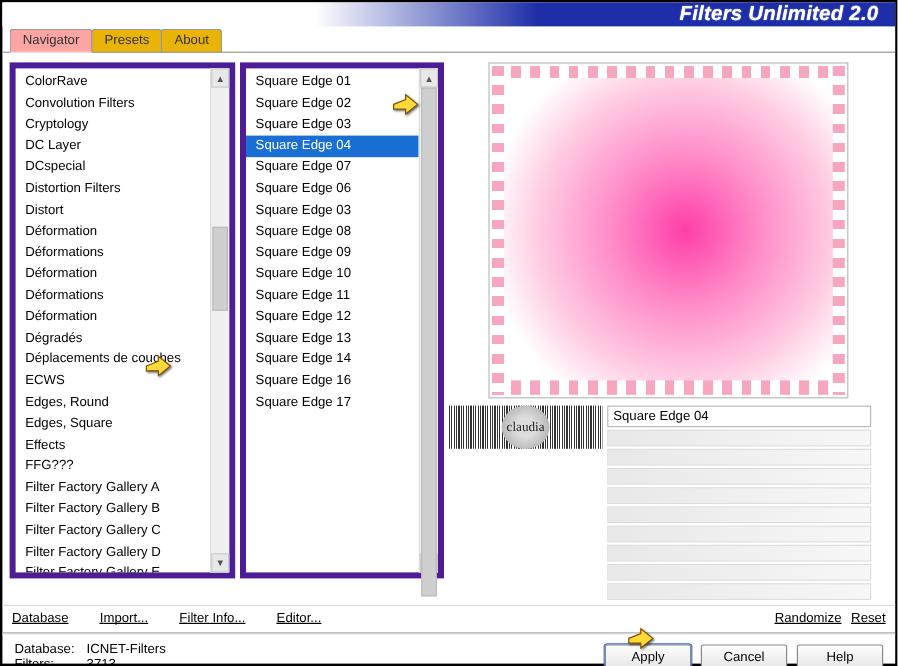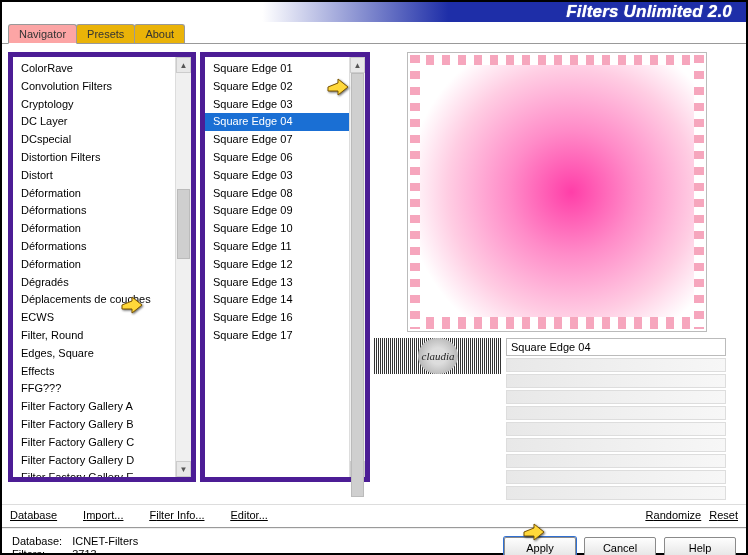--- a/index.html
+++ b/index.html
@@ -24,21 +24,21 @@
 .preview { width: 300px; height: 280px; border: 1px solid #bbb; align-self: center; background: #fff; position: relative; overflow:hidden; }
 .preview-fill { position:absolute; left:6px; top:6px; right:6px; bottom:6px; background: radial-gradient(circle at 55% 50%, #ff3ea8 0%, #ff8bc8 30%, #ffcde3 60%, #fff 80%); }
 .edge { position:absolute; }
 .edge.top, .edge.bottom { left:2px; right:2px; height:10px; background: repeating-linear-gradient(to right, #f6a6bd 0 8px, #fff 8px 16px); }
 .edge.top { top:2px; } .edge.bottom { bottom:2px; }
 .edge.left, .edge.right2 { top:2px; bottom:2px; width:10px; background: repeating-linear-gradient(to bottom, #f6a6bd 0 8px, #fff 8px 16px); }
 .edge.left { left:2px; } .edge.right2 { right:2px; }
 .under-preview { display:flex; margin: 6px 14px 0 0; gap: 4px; align-items:flex-start; }
 .watermark { width:128px; height:36px; background: repeating-linear-gradient(to right,#333 0 1px,#fff 1px 2px); display:flex; align-items:center; justify-content:center; position:relative; }
 .watermark::after { content:""; position:absolute; width:40px; height:36px; background: radial-gradient(circle,#ddd 30%,#bbb 70%); border-radius:50%; }
-.wm-label { position:absolute; font-style:italic; font-family: "Comic Sans MS", cursive; color:#222; font-size:11px; z-index:2; }
+.wm-label { position:absolute; font-family: "Comic Sans MS", cursive; color:#222; font-size:11px; z-index:2; }
 .params { flex:1; }
 .param-name { border:1px solid #bbb; padding:2px 4px; background:#fff; height:18px; }
 .param-row { height:14px; margin-top:2px; background: linear-gradient(to right,#e8e8e8,#f7f7f7); border:1px solid #ddd; }
 .cmdrow1 { display:flex; padding: 2px 8px 4px 8px; border-top:1px solid #ddd; border-bottom: 2px groove #eee; margin-top:4px;align-items:flex-end;}
 .cmdrow1 .lbtns { display:flex; gap:26px; }
 .cmdrow1 .rbtns { margin-left:auto; display:flex; gap:8px; }
 .cmdlbl { text-decoration: underline; text-decoration-skip-ink:none; padding:2px 0; cursor:pointer; }
 .cmdlbl::first-letter { text-decoration: underline; }
 .bottom { display:flex; align-items:center; padding: 6px 10px; gap: 10px; }
 .dbinfo { display:grid; grid-template-columns:auto auto; column-gap:10px; row-gap:1px; }
@@ -75,21 +75,21 @@
           <div class="li">Distortion Filters</div>
           <div class="li">Distort</div>
           <div class="li">Déformation</div>
           <div class="li">Déformations</div>
           <div class="li">Déformation</div>
           <div class="li">Déformations</div>
           <div class="li">Déformation</div>
           <div class="li">Dégradés</div>
           <div class="li">Déplacements de couches</div>
           <div class="li">ECWS</div>
-          <div class="li">Filter, Round</div>
+          <div class="li">Edges, Round</div>
           <div class="li">Edges, Square</div>
           <div class="li">Effects</div>
           <div class="li">FFG???</div>
           <div class="li">Filter Factory Gallery A</div>
           <div class="li">Filter Factory Gallery B</div>
           <div class="li">Filter Factory Gallery C</div>
           <div class="li">Filter Factory Gallery D</div>
           <div class="li">Filter Factory Gallery E</div>
         </div>
       <div class="scrollbar">

